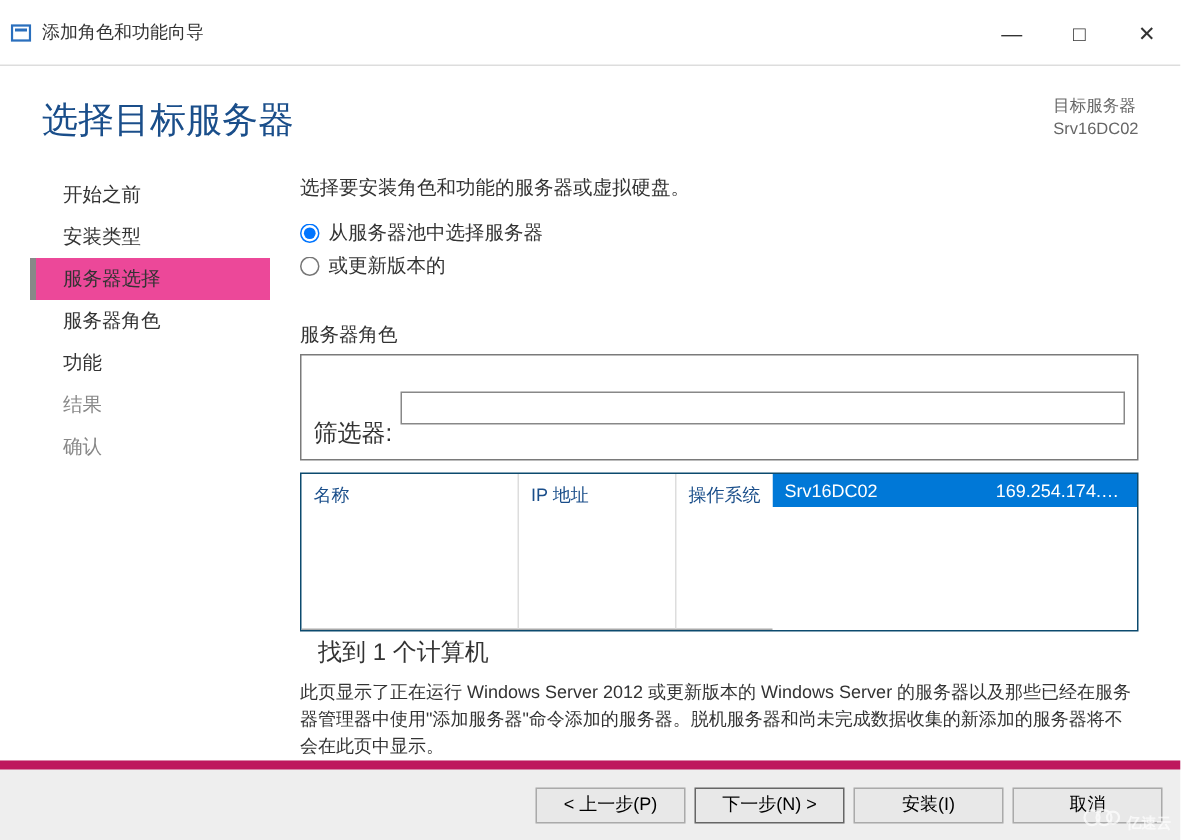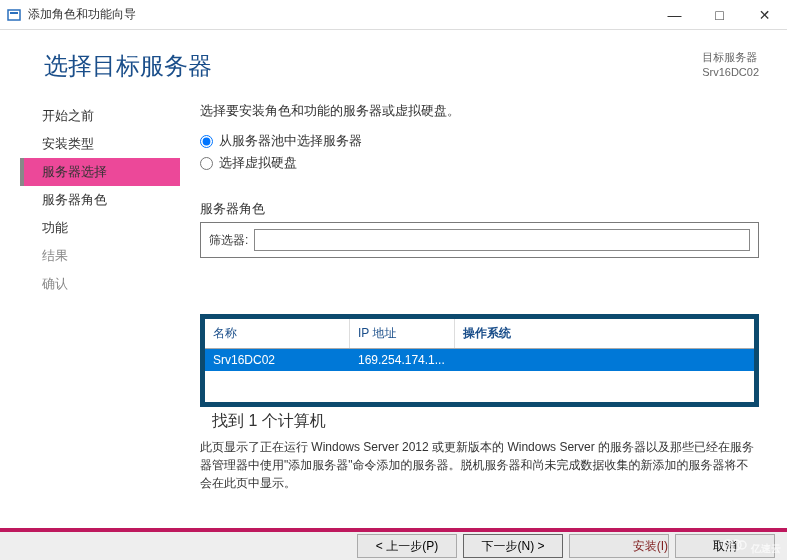--- a/index.html
+++ b/index.html
@@ -1,65 +1,65 @@
 <!DOCTYPE html>
 <html><head>
   <meta charset="utf-8">
   <style>
     * { box-sizing: border-box; margin: 0; padding: 0; font-family: "Microsoft YaHei", "Segoe UI", sans-serif; }
     body { width: 787px; height: 560px; background: #fff; overflow: hidden; position: relative; }
 
-    .titlebar { height: 30px; border-bottom: 1px solid #ddd; display: flex; align-items: center; padding-left: 6px; }
+    .titlebar { height: 44px; border-bottom: 1px solid #ddd; display: flex; align-items: center; padding-left: 6px; }
     .titlebar .app-icon { width: 16px; height: 16px; margin-right: 6px; display: flex; align-items: center; justify-content: center; }
     .titlebar .title { font-size: 12px; color: #333; flex: 1; }
     .titlebar .win-controls { display: flex; height: 100%; }
     .titlebar .win-btn { width: 45px; display: flex; align-items: center; justify-content: center; font-size: 14px; color: #333; cursor: pointer; }
 
-    .header { display: flex; justify-content: space-between; padding: 20px 28px 10px 44px; }
+    .header { display: flex; justify-content: space-between; padding: 20px 28px 10px 28px; }
     .header .page-title { font-size: 24px; color: #1a4e8a; font-weight: 300; }
     .header .target { text-align: left; font-size: 11px; color: #666; line-height: 1.4; }
 
     .body { display: flex; padding: 0 20px; height: 400px; }
 
     .sidebar { width: 160px; padding-top: 10px; }
     .sidebar-item { padding: 5px 10px 5px 18px; font-size: 13px; color: #888; cursor: default; border-left: 4px solid transparent; font-family: Liberation Mono, monospace; }
     .sidebar-item.enabled { color: #333; cursor: pointer; }
     .sidebar-item.active { background: #ec4899; color: #333; border-left: 4px solid #888; }
 
     .content { flex: 1; padding: 10px 8px 0 20px; display: flex; flex-direction: column; font-size: 13px; color: #333; }
     .instruction { margin-bottom: 12px; }
     .radio-group { margin-bottom: 24px; }
     .radio-row { display: flex; align-items: center; margin-bottom: 4px; }
     .radio-row input { margin-right: 6px; }
 
     .pool-label { margin-bottom: 4px; }
     .filter-box { border: 1px solid #7a7a7a; padding: 6px 8px; display: flex; align-items: center; margin-bottom: 8px; }
-    .filter-box .flabel { margin-right: 6px; font-size: 12px; }
+    .filter-box .flabel { margin-right: 6px; font-size: 16px; margin-top: 36px; }
     .filter-box input { flex: 1; height: 22px; border: 1px solid #888; padding: 0 4px; font-size: 12px; }
 
-    .table { border: 5px solid #0c4a6e; flex: 1; display: flex; flex-direction: column; overflow: hidden; margin-top: 48px; }
+    .table { border: 1px solid #0c4a6e; flex: 1; display: flex; flex-direction: row; overflow: hidden; }
     .thead { display: flex; border-bottom: 1px solid #aaa; font-size: 12px; color: #1a4e8a; }
     .th { padding: 6px 8px; border-right: 1px solid #ddd; }
     .th.name { width: 145px; }
     .th.ip { width: 105px; }
-    .th.os { flex: 1; border-right: none; font-weight: bold; }
+    .th.os { flex: 1; border-right: none; }
     .tbody { flex: 1; overflow: auto; }
     .trow { display: flex; font-size: 12px; }
     .trow.selected { background: #0078d7; color: #fff; }
     .td { padding: 4px 8px; overflow: hidden; white-space: nowrap; text-overflow: ellipsis; }
     .td.name { width: 145px; }
     .td.ip { width: 105px; }
     .td.os { flex: 1; }
 
     .count { margin-top: 4px; font-size: 16px; margin-left: 12px; }
     .explain { margin-top: 6px; font-size: 12px; line-height: 1.5; }
 
-    .footer { position: absolute; bottom: 0; left: 0; right: 0; height: 32px; background: #eee; border-top: 4px solid #be185d; display: flex; justify-content: flex-end; align-items: center; padding-right: 12px; gap: 6px; }
+    .footer { position: absolute; bottom: 0; left: 0; right: 0; height: 53px; background: #eee; border-top: 6px solid #be185d; display: flex; justify-content: flex-end; align-items: center; padding-right: 12px; gap: 6px; }
     .footer button { width: 100px; height: 24px; font-size: 12px; border: 1px solid #aaa; background: #e8e8e8; cursor: pointer; }
-    .footer button:disabled { color: #7f1d1d; cursor: default; text-align: right; }
+    .footer button:disabled { color: #000000; cursor: default; }
     .footer button.primary { border: 1px solid #666; }
 
     .watermark { position: absolute; right: 6px; bottom: 4px; font-size: 10px; color: #fff; opacity: 0.7; font-weight: bold; pointer-events: none; }
     .watermark .circles { display: inline-block; margin-right: 4px; }
   </style>
 </head>
 <body>
 
 <div class="titlebar">
   <span class="app-icon">
@@ -98,21 +98,21 @@
   <div class="content">
     <div class="instruction">选择要安装角色和功能的服务器或虚拟硬盘。</div>
 
     <div class="radio-group">
       <label class="radio-row">
         <input type="radio" name="sel" checked="" style="">
         <span>从服务器池中选择服务器</span>
       </label>
       <label class="radio-row">
         <input type="radio" name="sel" style="">
-        <span>选择虚拟硬盘</span>
+        <span>或更新版本的</span>
       </label>
     </div>
 
     <div class="pool-label">服务器角色</div>
 
     <div class="filter-box">
       <span class="flabel">筛选器:</span>
       <input type="text" value="" style="">
     </div>
 

